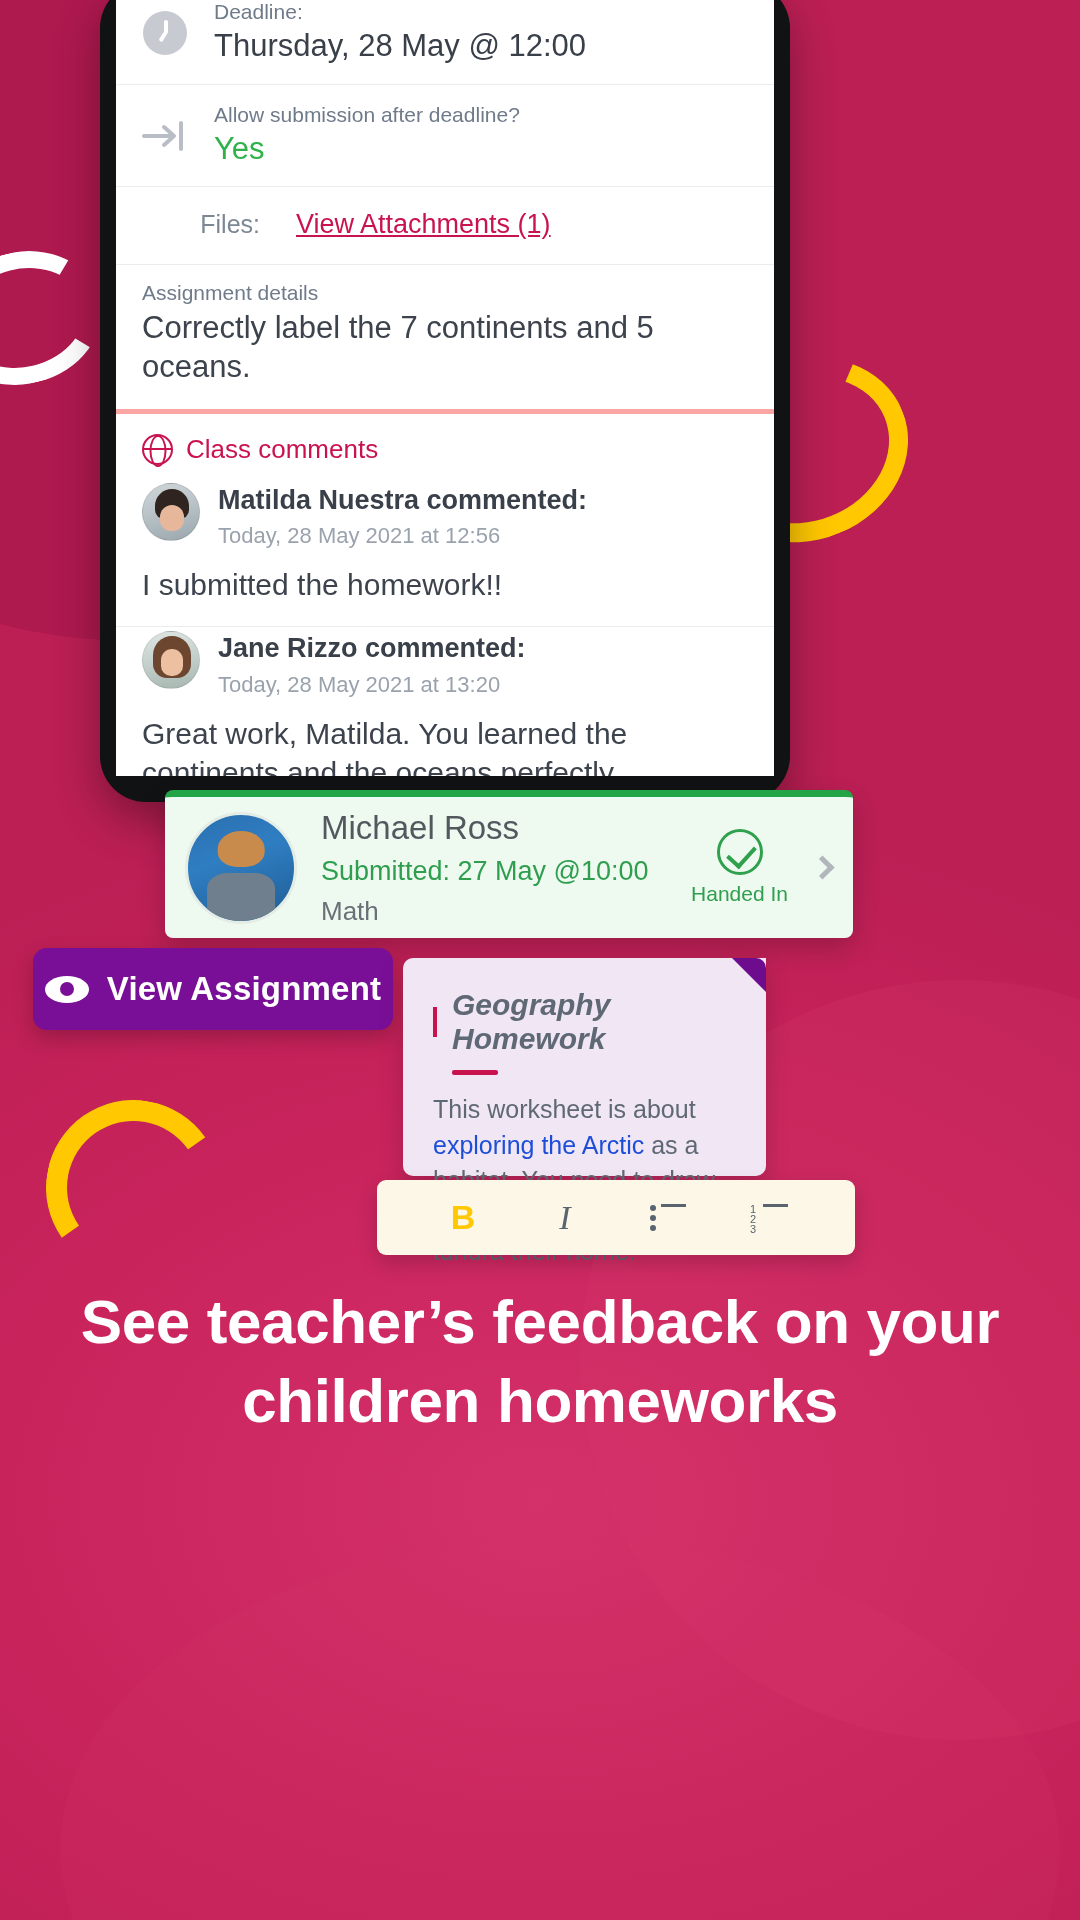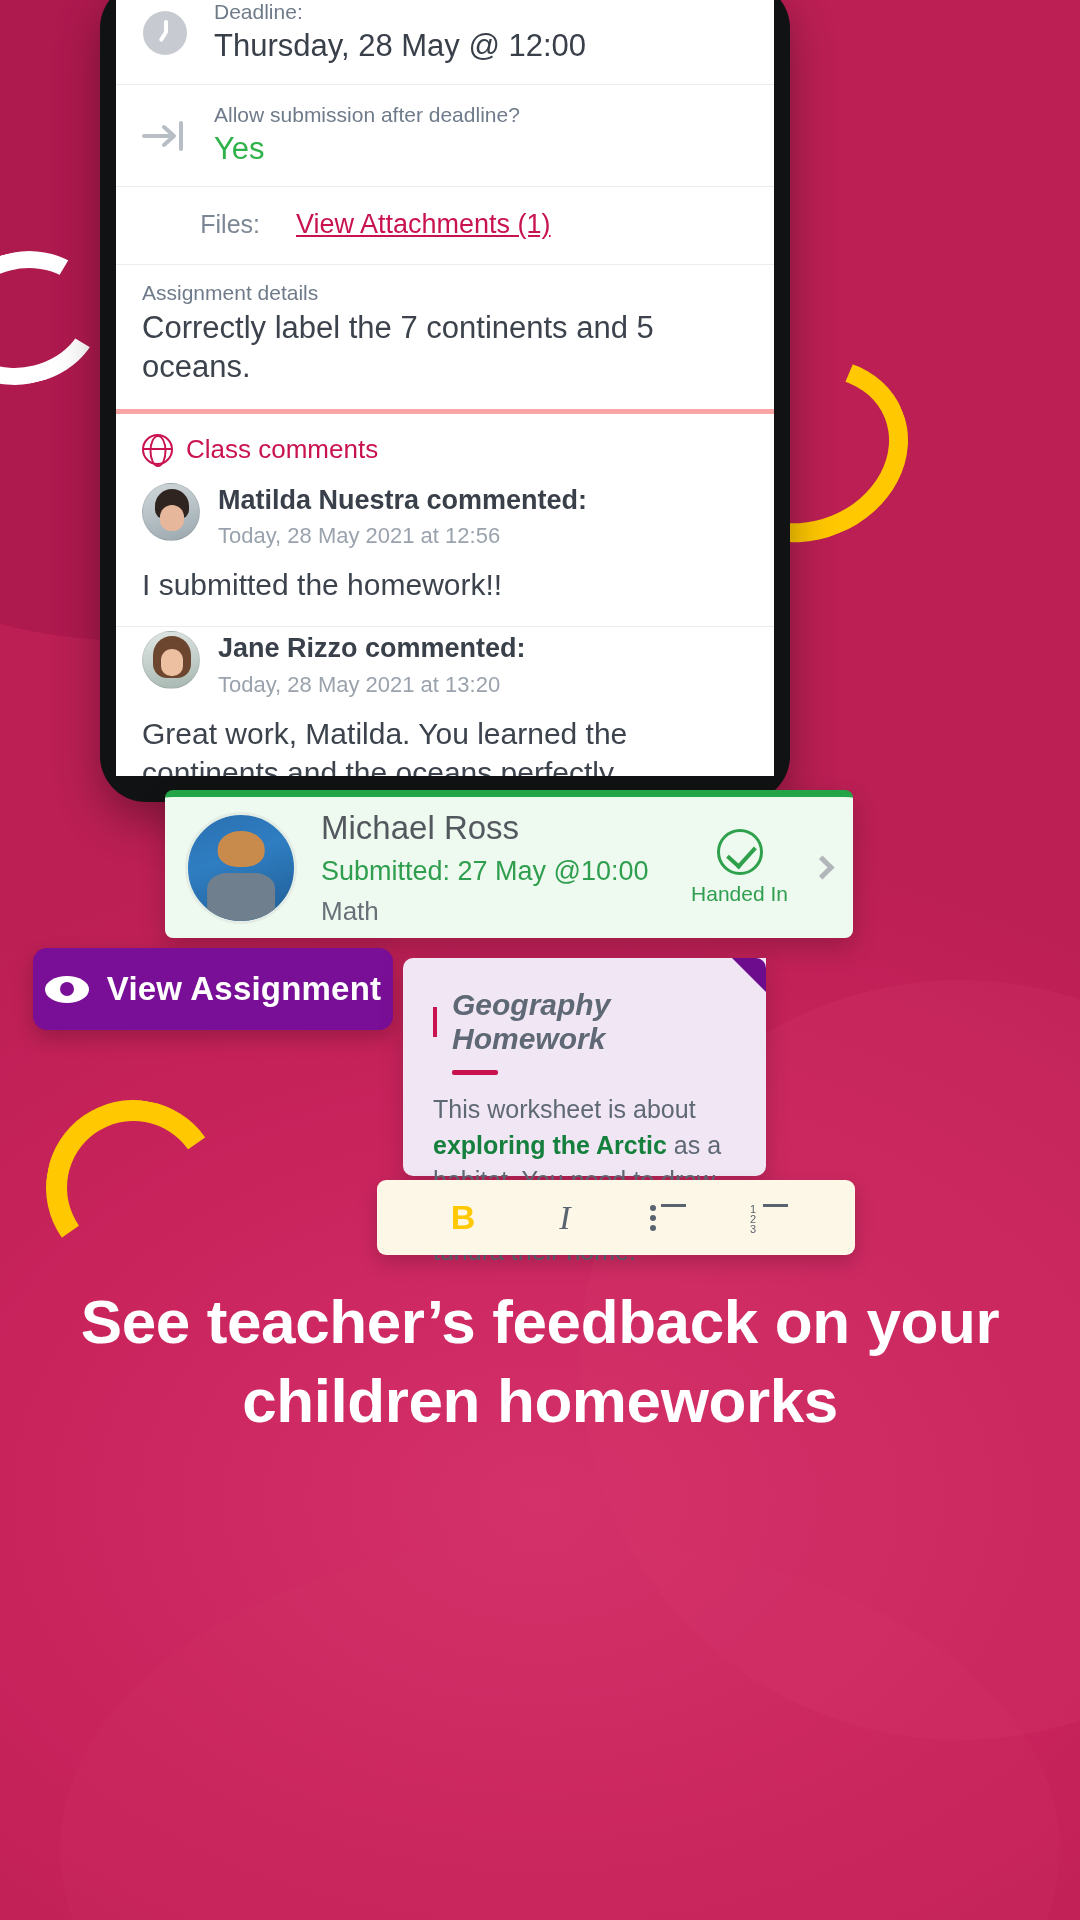--- a/index.html
+++ b/index.html
@@ -449,21 +449,21 @@
     background: #c9134f;
     margin: 14px 0 0 19px;
     border-radius: 2px;
   }
   .geo-text {
     font-size: 25px;
     color: #5f6875;
     line-height: 1.42;
     margin-top: 17px;
   }
-  .geo-text b { font-weight: 700; color: #15803d; }
+  .geo-text b { font-weight: 400; color: #1d4ed8; }
 
   
   .fmt-bar {
     position: absolute;
     left: 377px; top: 1180px;
     width: 478px; height: 75px;
     background: #fdf7e7;
     border-radius: 9px;
     display: flex;
     align-items: center;

